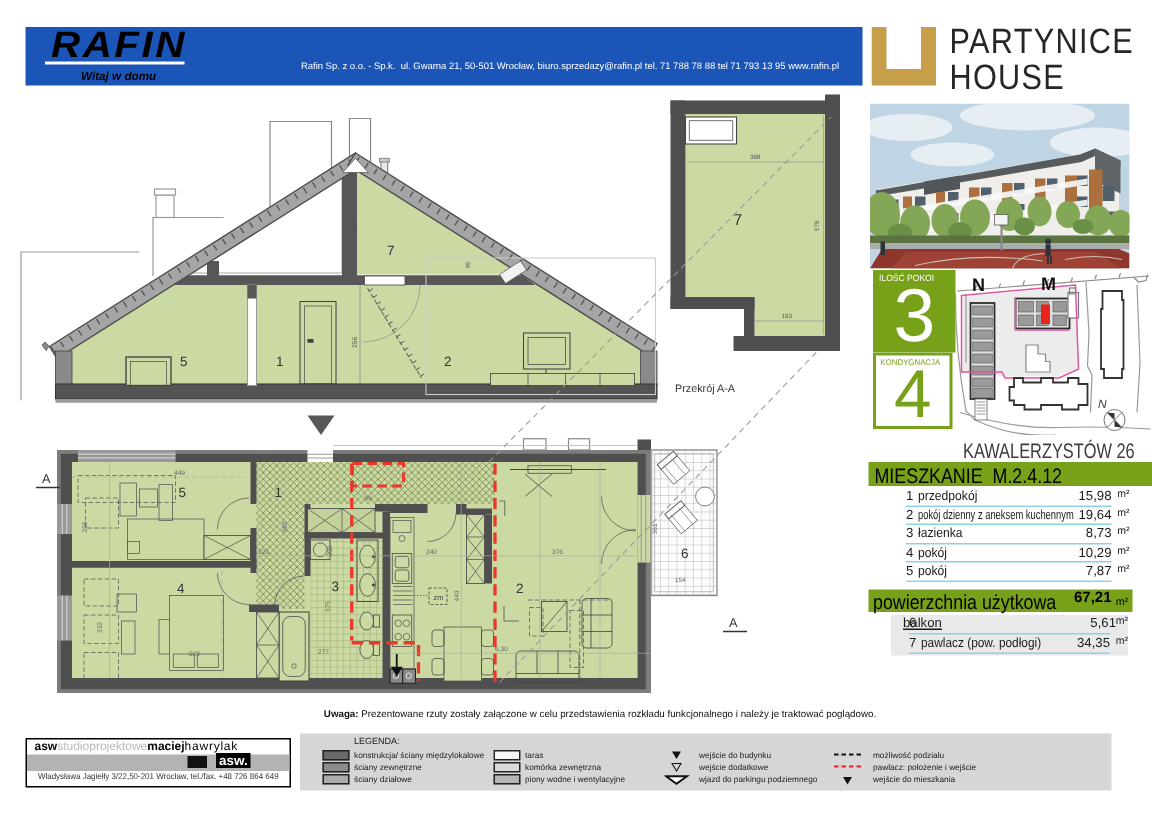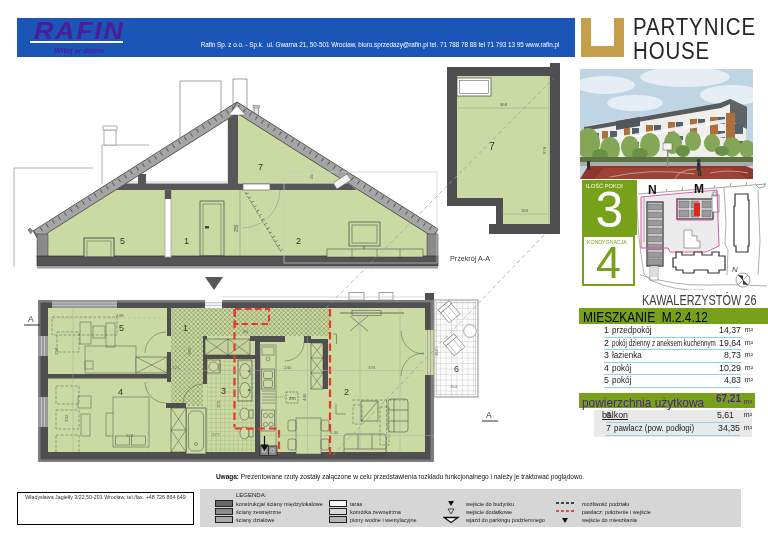--- a/index.html
+++ b/index.html
@@ -4,21 +4,21 @@
 <style>
   html,body{margin:0;padding:0;}
   body{width:768px;height:543px;position:relative;background:#fff;font-family:"Liberation Sans",sans-serif;overflow:hidden;}
   .abs{position:absolute;}
 </style>
 </head>
 <body>
 
 <div class="abs" style="left:17px;top:18px;width:558px;height:39px;background:#1b55b8;"></div>
 
-<div class="abs" style="left:28px;top:18px;width:130px;height:39px;color:#4c1d95;">
+<div class="abs" style="left:28px;top:18px;width:130px;height:39px;color:#000000;">
   <div style="position:absolute;left:6px;top:-1px;font-size:24.5px;font-weight:bold;font-style:italic;transform:scaleX(1.1);transform-origin:left;letter-spacing:1.5px;">RAFIN</div>
   <div style="position:absolute;left:2px;top:23.2px;height:1.8px;background:#fff;width:93px;"></div>
   <div style="position:absolute;left:26px;top:28px;font-size:7.8px;font-style:italic;font-weight:bold;">Witaj w domu</div>
 </div>
 
 <div class="abs" style="left:185px;top:41px;width:390px;color:#fff;font-size:6.3px;text-align:center;">Rafin Sp. z o.o. - Sp.k.&nbsp; ul. Gwarna 21, 50-501 Wrocław, biuro.sprzedazy@rafin.pl tel. 71 788 78 88 tel 71 793 13 95 www.rafin.pl</div>
 
 <svg class="abs" style="left:581px;top:18px;" width="45" height="40">
   <path d="M0,0 L10,0 L10,28 L33,28 L33,0 L43,0 L43,39 L0,39 Z" fill="#c79e4a"></path>
 </svg>
@@ -212,21 +212,21 @@
 <div class="abs" style="left:642px;top:292px;width:130px;font-size:14px;color:#3c3c3c;transform:scaleX(0.78);transform-origin:left;white-space:nowrap;">KAWALERZYSTÓW 26</div>
 
 <div class="abs" style="left:579px;top:308px;width:199px;height:16px;background:#78a11a;color:#000000;">
   <span style="font-size:14px;transform:scaleX(0.85);transform-origin:left;display:inline-block;margin:1px 0 0 4px;white-space:nowrap;">MIESZKANIE&nbsp; M.2.4.12</span>
 </div>
 
 <div class="abs" style="left:579px;top:325px;width:176px;font-size:8.8px;color:#1a1a1a;">
   <div style="position:relative;height:12.6px;">
       <span style="position:absolute;left:25px;">1</span>
       <span style="position:absolute;left:33px;transform:scaleX(0.92);transform-origin:left;white-space:nowrap;">przedpokój</span>
-      <span style="position:absolute;right:14px;">14,37</span>
+      <span style="position:absolute;right:14px;">15,98</span>
       <span style="position:absolute;right:2px;font-size:7px;top:1px;">m²</span>
       <span style="position:absolute;left:25px;right:14px;bottom:0;border-bottom:1.2px solid #8ad3e8;"></span>
     </div>
   <div style="position:relative;height:12.6px;">
       <span style="position:absolute;left:25px;">2</span>
       <span style="position:absolute;left:33px;transform:scaleX(0.71);transform-origin:left;white-space:nowrap;">pokój dzienny z aneksem kuchennym</span>
       <span style="position:absolute;right:14px;">19,64</span>
       <span style="position:absolute;right:2px;font-size:7px;top:1px;">m²</span>
       <span style="position:absolute;left:25px;right:14px;bottom:0;border-bottom:1.2px solid #8ad3e8;"></span>
     </div>
@@ -240,37 +240,37 @@
   <div style="position:relative;height:12.6px;">
       <span style="position:absolute;left:25px;">4</span>
       <span style="position:absolute;left:33px;transform:scaleX(0.92);transform-origin:left;white-space:nowrap;">pokój</span>
       <span style="position:absolute;right:14px;">10,29</span>
       <span style="position:absolute;right:2px;font-size:7px;top:1px;">m²</span>
       <span style="position:absolute;left:25px;right:14px;bottom:0;border-bottom:1.2px solid #8ad3e8;"></span>
     </div>
   <div style="position:relative;height:12.6px;">
       <span style="position:absolute;left:25px;">5</span>
       <span style="position:absolute;left:33px;transform:scaleX(0.92);transform-origin:left;white-space:nowrap;">pokój</span>
-      <span style="position:absolute;right:14px;">4,83</span>
+      <span style="position:absolute;right:14px;">7,87</span>
       <span style="position:absolute;right:2px;font-size:7px;top:1px;">m²</span>
       <span style="position:absolute;left:25px;right:14px;bottom:0;border-bottom:1.2px solid #8ad3e8;"></span>
     </div>
 </div>
 
-<div class="abs" style="left:579px;top:393px;width:176px;height:15px;background:#78a11a;color:#4c1d95;">
+<div class="abs" style="left:579px;top:393px;width:176px;height:15px;background:#78a11a;color:#000000;">
   <span style="font-size:13.5px;transform:scaleX(0.88);transform-origin:left;display:inline-block;margin:1px 0 0 3px;white-space:nowrap;">powierzchnia użytkowa</span>
   <span style="position:absolute;right:14px;top:0px;font-size:10px;font-weight:bold;">67,21</span>
   <span style="position:absolute;right:3px;top:5px;font-size:7px;">m²</span>
 </div>
 
 <div class="abs" style="left:594px;top:410px;width:158px;height:27px;background:#e9e9e9;font-size:8.8px;color:#1a1a1a;">
   <div style="position:relative;height:13px;">
       <span style="position:absolute;left:12px;">6</span>
       <span style="position:absolute;left:8px;text-decoration:underline;">balkon</span>
-      <span style="position:absolute;right:18px;padding-left:48px;">5,61</span>
+      <span style="position:absolute;right:8px;padding-left:48px;">5,61</span>
       <span style="position:absolute;right:0px;font-size:7px;top:1px;">m²</span>
       <span style="position:absolute;left:12px;right:12px;bottom:0;border-bottom:1.2px solid #8ad3e8;"></span>
     </div>
   <div style="position:relative;height:13px;">
       <span style="position:absolute;left:12px;">7</span>
       <span style="position:absolute;left:20px;transform:scaleX(0.9);transform-origin:left;white-space:nowrap;">pawlacz (pow. podłogi)</span>
       <span style="position:absolute;right:12px;">34,35</span>
       <span style="position:absolute;right:0px;font-size:7px;top:1px;">m²</span>
       <span style="position:absolute;left:12px;right:12px;bottom:0;border-bottom:1.2px solid #8ad3e8;"></span>
     </div>
@@ -838,20 +838,25 @@
 <g>
       <line x1="333" y1="455" x2="545" y2="234" stroke="#999" stroke-width="0.7" stroke-dasharray="4,3"></line>
     </g>
 </svg>
 
 <div class="abs" style="left:100px;top:473px;width:600px;text-align:center;font-size:6.5px;color:#111;"><b>Uwaga:</b> Prezentowane rzuty zostały załączone w celu przedstawienia rozkładu funkcjonalnego i należy je traktować poglądowo.</div>
 
 <div class="abs" style="left:200px;top:489px;width:541px;height:38px;background:#d6d6d6;"></div>
 
 <div class="abs" style="left:17px;top:492px;width:177px;height:33px;border:1.5px solid #000;box-sizing:border-box;background:#fff;font-size:8px;">
+  <div style="height:10px;white-space:nowrap;margin-left:5px;"><b>asw</b><span style="color:#b9b9b9;">studioprojektowe</span><b>maciej</b><span style="letter-spacing:0.5px;">hawrylak</span></div>
+  <div style="height:10.5px;background:#b3b3b3;position:relative;">
+    <span style="position:absolute;left:107px;top:1px;width:13px;height:8px;background:#111;"></span>
+    <span style="position:absolute;left:126px;top:-1px;background:#000;color:#fff;font-weight:bold;font-size:9px;padding:0 2px;">asw.</span>
+  </div>
   <div style="font-size:5.6px;color:#333;text-align:center;margin-top:1px;transform:scaleX(0.95);">Władysława Jagiełły 3/22,50-201 Wrocław, tel./fax. +48 726 864 649</div>
 </div>
 
 <div class="abs" style="left:200px;top:489px;width:541px;height:38px;font-size:5.5px;color:#1a1a1a;">
   <div style="position:absolute;left:36px;top:3px;font-size:6px;">LEGENDA:</div>
 
   <div style="position:absolute;left:15px;top:11px;width:16px;height:5px;background:#696969;border:0.7px solid #222;"></div>
   <div style="position:absolute;left:15px;top:19px;width:16px;height:5px;background:#8c8c8c;border:0.7px solid #222;"></div>
   <div style="position:absolute;left:15px;top:27px;width:16px;height:5px;background:#ababab;border:0.7px solid #222;"></div>
   <div style="position:absolute;left:36px;top:11.5px;">konstrukcja/ ściany międzylokalowe</div>

